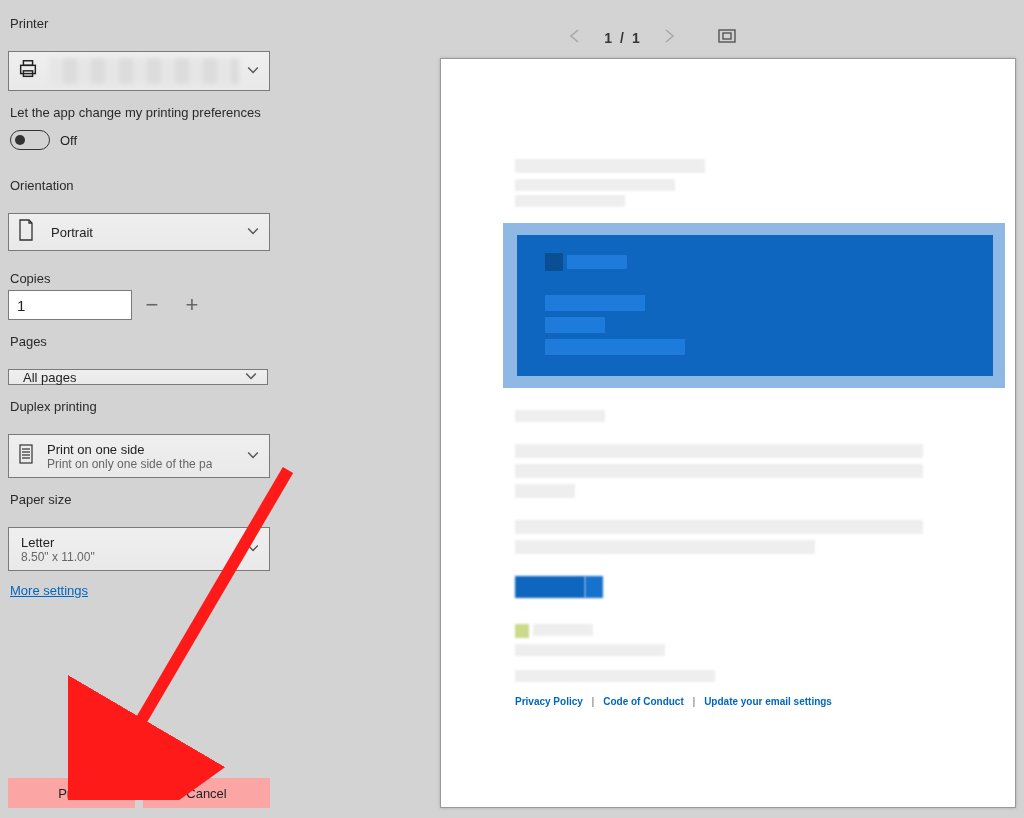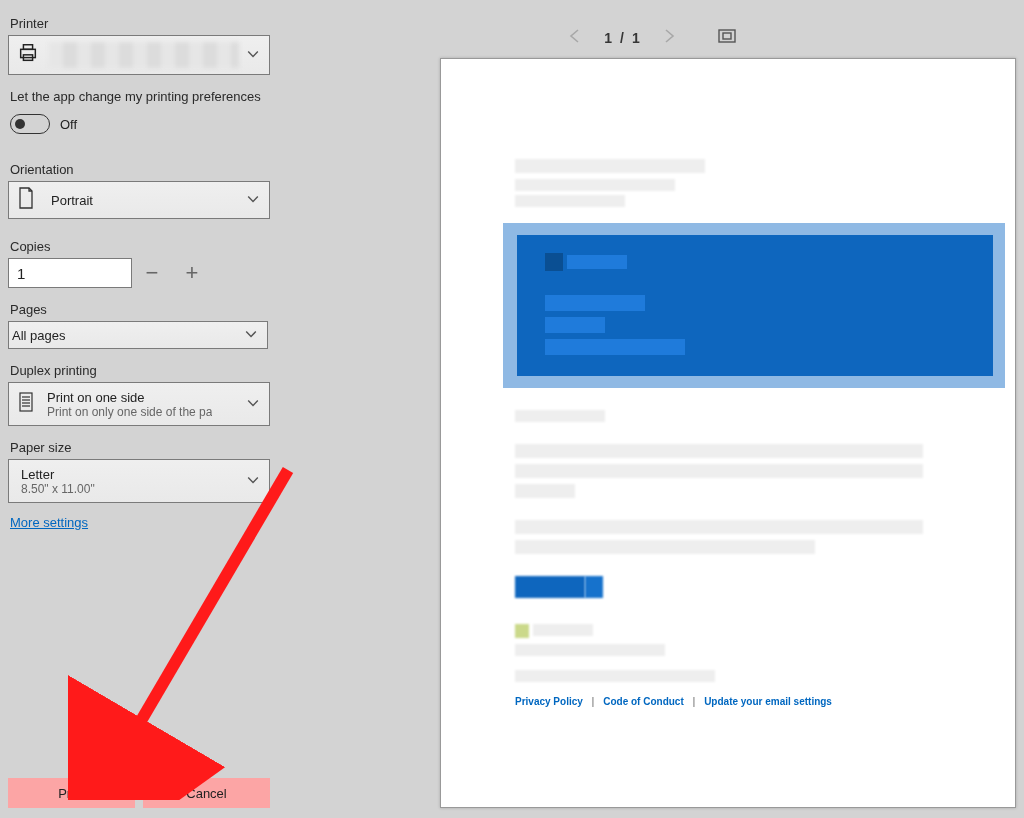--- a/index.html
+++ b/index.html
@@ -1,27 +1,27 @@
 <!DOCTYPE html>
 <html><head>
 <meta charset="utf-8">
 <style>
   * { box-sizing: border-box; }
   html, body { margin: 0; padding: 0; width: 1024px; height: 818px; overflow: hidden; font-family: "Segoe UI", Arial, sans-serif; background: #d3d3d3; }
   .window { display: flex; width: 1024px; height: 818px; }
   .panel { width: 278px; min-width: 278px; background: #d3d3d3; padding: 8px 8px 8px 8px; display: flex; flex-direction: column; }
   .label { font-size: 13px; color: #2a2a2a; margin: 8px 0 4px 2px; }
-  .drop { border: 1px solid #7a7a7a; background: linear-gradient(#efefef,#e9e9e9); height: 40px; display: flex; align-items: center; padding: 0 8px; position: relative; }
+  .drop { border: 1px solid #7a7a7a; background: linear-gradient(#efefef,#e9e9e9); height: 40px; display: flex; align-items: center; padding: 0 8px; position: relative; margin-top: 16px; }
   .drop .chev { position: absolute; right: 10px; color: #444; }
   .drop.twoline { height: 44px; flex-direction: column; align-items: flex-start; justify-content: center; padding-left: 38px; }
   .drop .icon { position: absolute; left: 8px; top: 50%; transform: translateY(-50%); }
   .drop .line1 { font-size: 13px; color: #222; }
   .drop .line2 { font-size: 12px; color: #666; white-space: nowrap; overflow: hidden; }
   .blur-placeholder { position: absolute; left: 40px; right: 30px; top: 6px; bottom: 6px; background: repeating-linear-gradient(90deg,#e6e6e6 0 14px,#dcdcdc 14px 28px); filter: blur(2px); }
-  .drop.small { height: 28px; padding-left: 3px; font-size: 13px; color: #222; }
+  .drop.small { height: 16px; padding-left: 14px; font-size: 13px; color: #222; }
   .toggle-row { display: flex; align-items: center; margin-top: 6px; margin-left: 2px; }
   .toggle { width: 40px; height: 20px; border: 1px solid #333; border-radius: 12px; position: relative; background: #d3d3d3; }
   .toggle .knob { width: 10px; height: 10px; background: #333; border-radius: 50%; position: absolute; left: 4px; top: 4px; }
   .toggle-label { margin-left: 10px; font-size: 13px; color: #222; }
   .copies-row { display: flex; align-items: center; }
   .copies-input { width: 124px; height: 30px; border: 1px solid #7a7a7a; background: #fff; font-size: 15px; padding: 0 8px; color: #222; }
   .step { width: 40px; height: 30px; color: #666; display: flex; align-items: center; justify-content: center; font-size: 22px; }
   .drop.portrait { padding-left: 42px; height: 38px; }
   .link { color: #0067c0; text-decoration: underline; font-size: 13px; margin: 12px 0 0 2px; cursor: pointer; }
   .spacer { flex: 1; }

